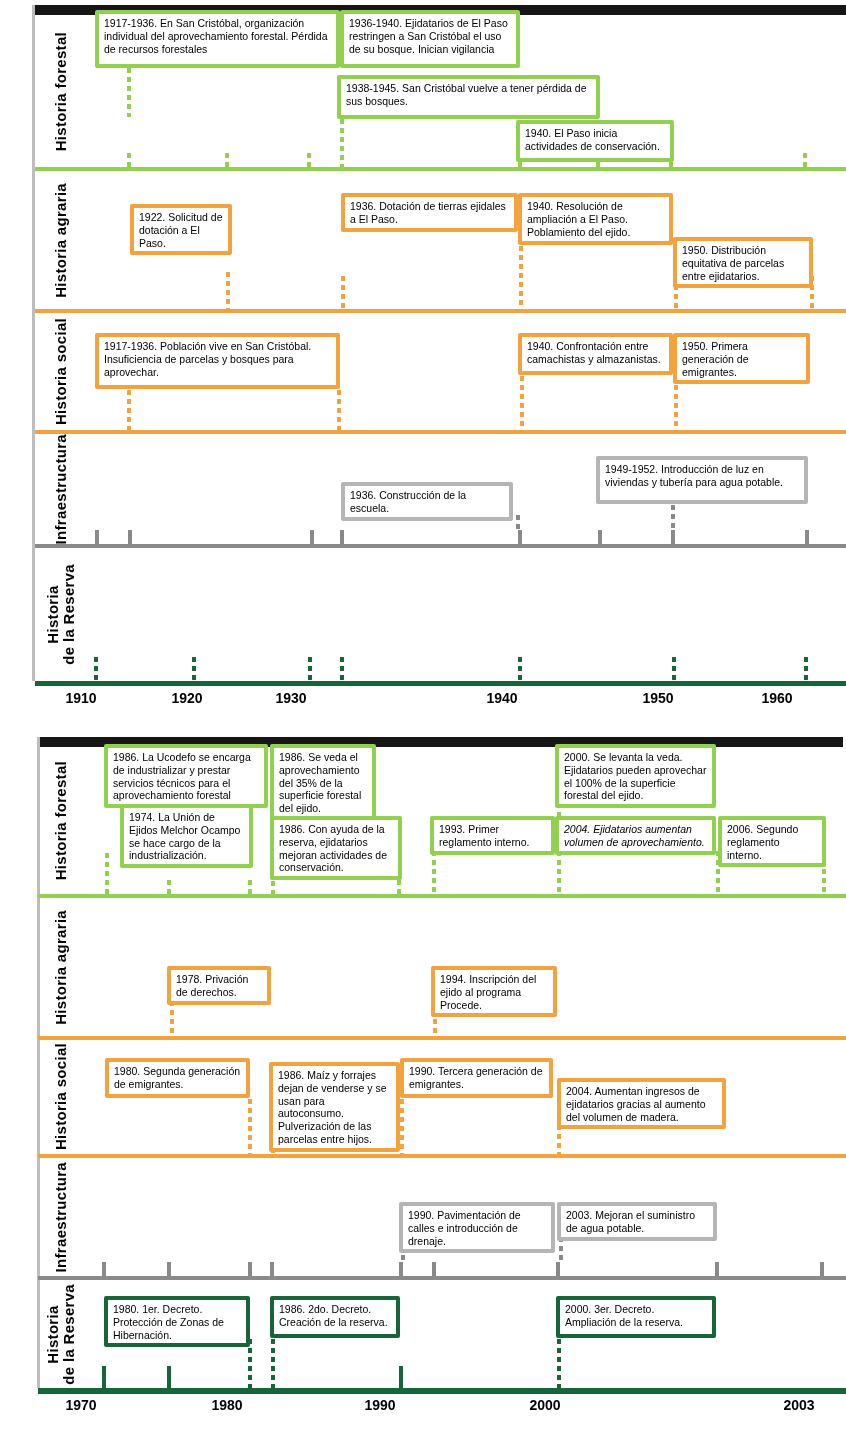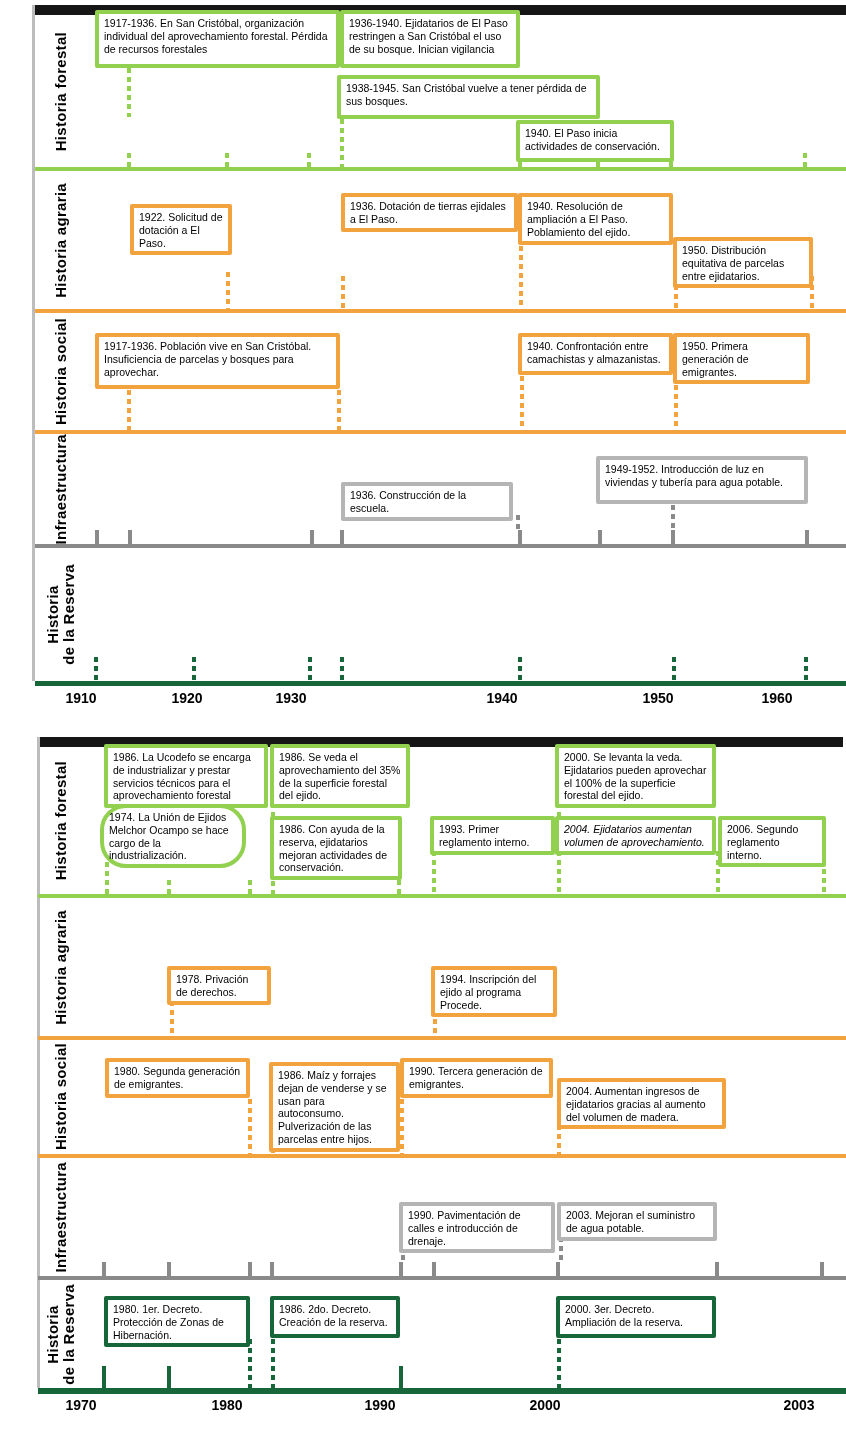--- a/index.html
+++ b/index.html
@@ -126,22 +126,22 @@
     <div class="axis-year" style="left: 502px; top: 690px;">1940</div>
     <div class="axis-year" style="left: 658px; top: 690px;">1950</div>
     <div class="axis-year" style="left: 777px; top: 690px;">1960</div>
     <div class="top-bar abs" style="left: 38px; top: 737px; width: 805px; height: 10px; background: rgb(22, 22, 22);"></div>
     <div class="left-line abs" style="left: 37px; top: 737px; width: 3px; height: 651px; background: rgb(189, 189, 189);"></div>
     <div class="sep abs" style="left: 38px; top: 894px; width: 808px; height: 4px; background: rgb(146, 208, 80);"></div>
     <div class="label-wrap abs" style="left: 38px; top: 748px; width: 46px; height: 146px;">
       <div class="row-label">Historia forestal</div>
     </div>
     <div class="event-box abs" style="left: 104px; top: 744px; width: 164px; min-height: 58px; border-color: rgb(146, 208, 80);"><span>1986. La Ucodefo se encarga de industrializar  y prestar servicios técnicos para el aprovechamiento forestal</span></div>
-    <div class="event-box abs" style="left: 270px; top: 744px; width: 140px; min-height: 58px; border-color: rgb(146, 208, 80);"><span>1986. Se veda el aprovechamiento del 35% de la superficie forestal del ejido.</span></div>
-    <div class="event-box abs" style="left: 100px; top: 804px; width: 146px; min-height: 48px; border-color: rgb(146, 208, 80); border-radius: 26px;"><span>1974. La Unión de Ejidos Melchor Ocampo se hace cargo de la industrialización.</span></div>
+    <div class="event-box abs" style="left: 270px; top: 744px; width: 106px; min-height: 58px; border-color: rgb(146, 208, 80);"><span>1986. Se veda el aprovechamiento del 35% de la superficie forestal del ejido.</span></div>
+    <div class="event-box abs" style="left: 120px; top: 804px; width: 133px; min-height: 48px; border-color: rgb(146, 208, 80);"><span>1974. La Unión de Ejidos Melchor Ocampo se hace cargo de la industrialización.</span></div>
     <div class="event-box abs" style="left: 270px; top: 816px; width: 132px; min-height: 64px; border-color: rgb(146, 208, 80);"><span>1986. Con ayuda de la reserva, ejidatarios mejoran actividades de conservación.</span></div>
     <div class="event-box abs" style="left: 555px; top: 744px; width: 161px; min-height: 58px; border-color: rgb(146, 208, 80);"><span>2000. Se levanta la veda. Ejidatarios pueden aprovechar el 100% de la superficie forestal del ejido.</span></div>
     <div class="event-box abs" style="left: 430px; top: 816px; width: 125px; min-height: 34px; border-color: rgb(146, 208, 80);"><span>1993. Primer reglamento interno.</span></div>
     <div class="event-box abs" style="left: 555px; top: 816px; width: 161px; min-height: 34px; border-color: rgb(146, 208, 80); font-style: italic;"><span>2004. Ejidatarios aumentan volumen de aprovechamiento.</span></div>
     <div class="event-box abs" style="left: 718px; top: 816px; width: 108px; min-height: 34px; border-color: rgb(146, 208, 80);"><span>2006. Segundo reglamento interno.</span></div>
     <div class="conn abs" style="left: 105px; top: 853px; height: 41px; background-image: repeating-linear-gradient(rgb(146, 208, 80) 0px, rgb(146, 208, 80) 5px, transparent 5px, transparent 9px);"></div>
     <div class="conn abs" style="left: 271px; top: 803px; height: 13px; background-image: repeating-linear-gradient(rgb(146, 208, 80) 0px, rgb(146, 208, 80) 5px, transparent 5px, transparent 9px);"></div>
     <div class="conn abs" style="left: 271px; top: 881px; height: 13px; background-image: repeating-linear-gradient(rgb(146, 208, 80) 0px, rgb(146, 208, 80) 5px, transparent 5px, transparent 9px);"></div>
     <div class="conn abs" style="left: 557px; top: 803px; height: 13px; background-image: repeating-linear-gradient(rgb(146, 208, 80) 0px, rgb(146, 208, 80) 5px, transparent 5px, transparent 9px);"></div>
     <div class="conn abs" style="left: 432px; top: 851px; height: 43px; background-image: repeating-linear-gradient(rgb(146, 208, 80) 0px, rgb(146, 208, 80) 5px, transparent 5px, transparent 9px);"></div>

